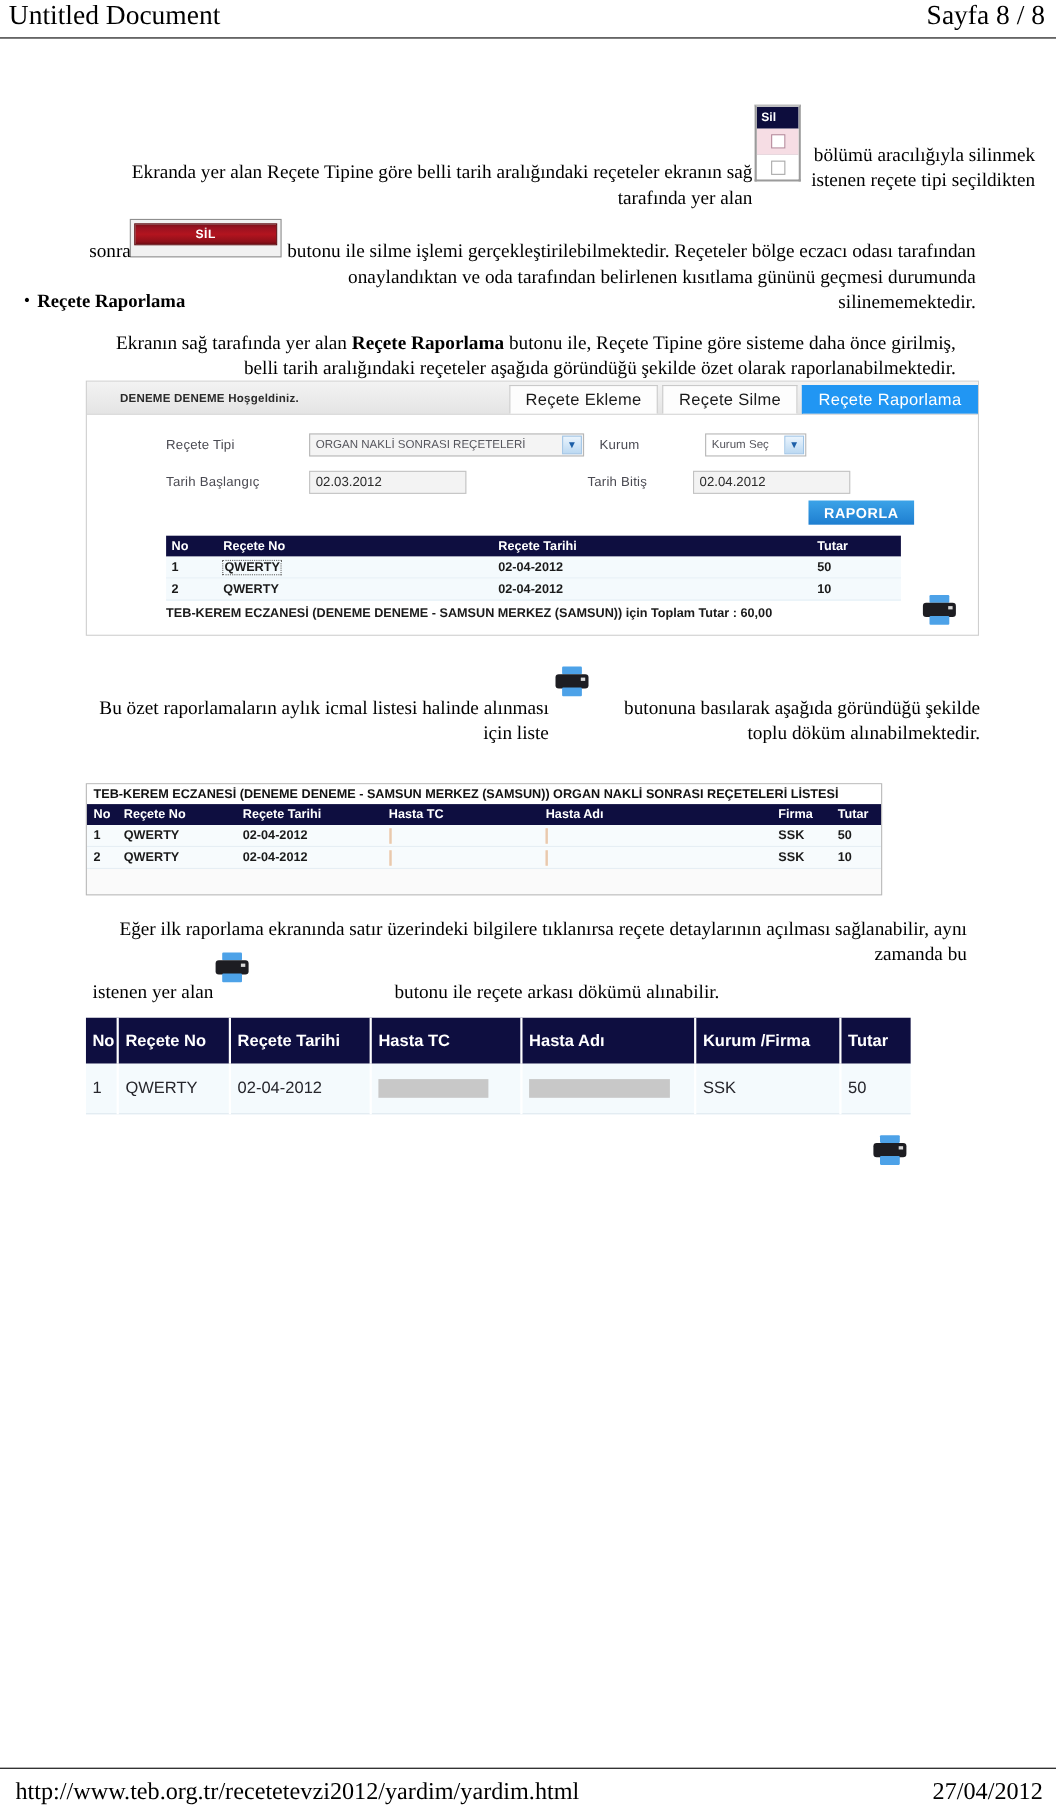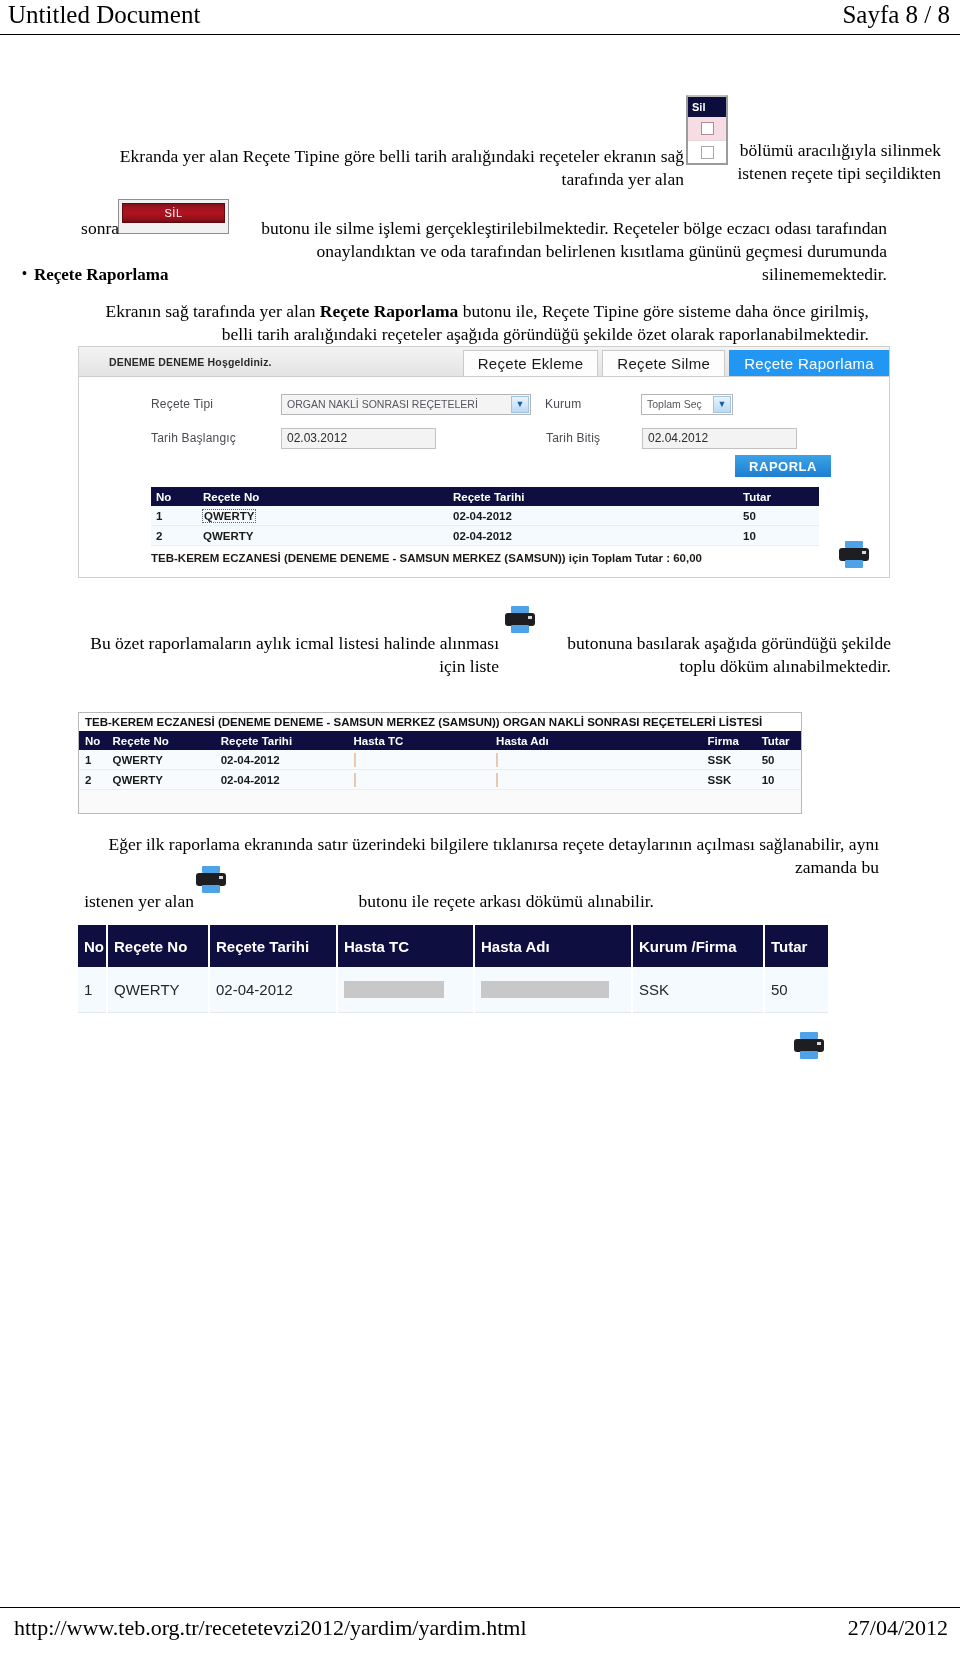--- a/index.html
+++ b/index.html
@@ -87,26 +87,26 @@
   .sil-widget .sw-row.white .sw-box { border-color: #a9a9a9; }
 
   
   .sil-button-wrap {
     position: absolute;
     border: 1px solid #8f8f8f;
     background: #f1f1f1;
     padding: 3px 3px 10px 3px;
   }
   .sil-button {
-    width: 103px; height: 20px;
+    width: 130px; height: 20px;
     background: linear-gradient(to bottom, #7e0f18 0%, #9b1220 18%, #b3141f 50%, #8e1019 88%, #6d0b12 100%);
     border: 1px solid #5f0a10;
     color: #ffffff;
     font-family: "Liberation Sans", sans-serif;
-    font-size: 11px; font-weight: normal;
+    font-size: 11px; font-weight: bold;
     letter-spacing: .5px;
     display: flex; align-items: center; justify-content: center;
   }
 
   
   .printer {
     position: relative;
     width: 30px; height: 28px;
   }
   .printer .p-top {
@@ -188,21 +188,21 @@
   .f-select.short { width: 92px; background:#fff; }
   .f-select .caret {
     position: absolute; right: 1px; top: 1px;
     width: 18px; height: 17px;
     background: linear-gradient(to bottom,#eaf4fd,#bcd9f2);
     border: 1px solid #9ec4e6;
     display: flex; align-items: center; justify-content: center;
     font-size: 9px; color: #1c5fa8;
   }
   .f-input {
-    width: 155px; height: 21px;
+    width: 143px; height: 21px;
     background: #f3f3f3;
     border: 1px solid #c2c2c2;
     font-family: "Liberation Sans", sans-serif;
     font-size: 12px; color: #2c2c2c;
     display: flex; align-items: center; padding-left: 5px;
   }
 
   .raporla-wrap { position: absolute; right: 58px; top: 78px; }
   .raporla-btn {
     width: 96px; height: 22px;
@@ -323,21 +323,21 @@
     <span class="sw-box"></span>
   </div>
   <div class="sw-row white">
     <span class="sw-box"></span>
   </div>
 </div>
 
 <div class="para" style="left:79px; top:145px; width:605px;">
   <span>Ekranda yer alan Reçete Tipine göre belli tarih aralığındaki reçeteler ekranın sağ tarafında yer alan</span>
 </div>
-<div class="para" style="left:731px; top:139px; width:210px;">
+<div class="para" style="left:731px; top:129px; width:210px;">
   <span>bölümü aracılığıyla silinmek istenen reçete tipi seçildikten</span>
 </div>
 
 <div class="sil-button-wrap" style="left:118px; top:199px;">
   <div class="sil-button">SİL</div>
 </div>
 
 <div class="para" style="left:79px; top:217px; width:40px;">
   <span>sonra</span>
 </div>
@@ -367,21 +367,21 @@
   <div class="form-body">
 
     <div class="form-row">
       <div class="f-label">Reçete Tipi</div>
       <div class="f-select">
         <span>ORGAN NAKLİ SONRASI REÇETELERİ</span>
         <span class="caret">▼</span>
       </div>
       <div class="f-label r">Kurum</div>
       <div class="f-select short">
-        <span>Toplam Seç</span>
+        <span>Kurum Seç</span>
         <span class="caret">▼</span>
       </div>
     </div>
 
     <div class="form-row">
       <div class="f-label">Tarih Başlangıç</div>
       <div class="f-input">02.03.2012</div>
       <div class="f-label r" style="padding-left:110px; width:206px;">Tarih Bitiş</div>
       <div class="f-input">02.04.2012</div>
     </div>

